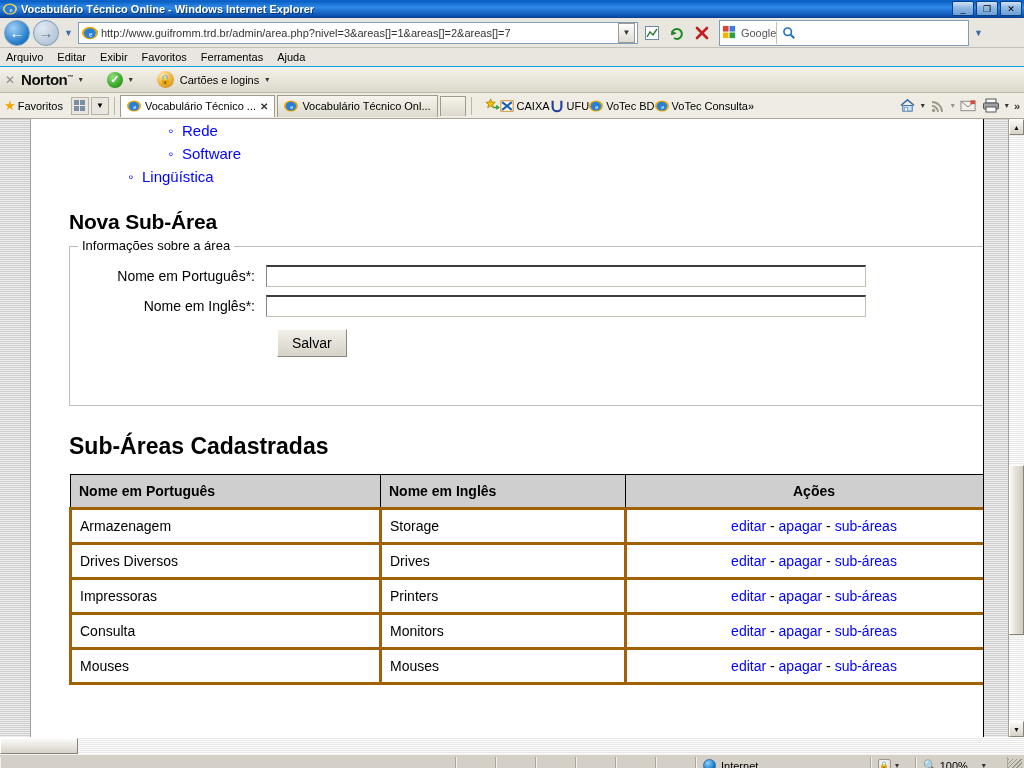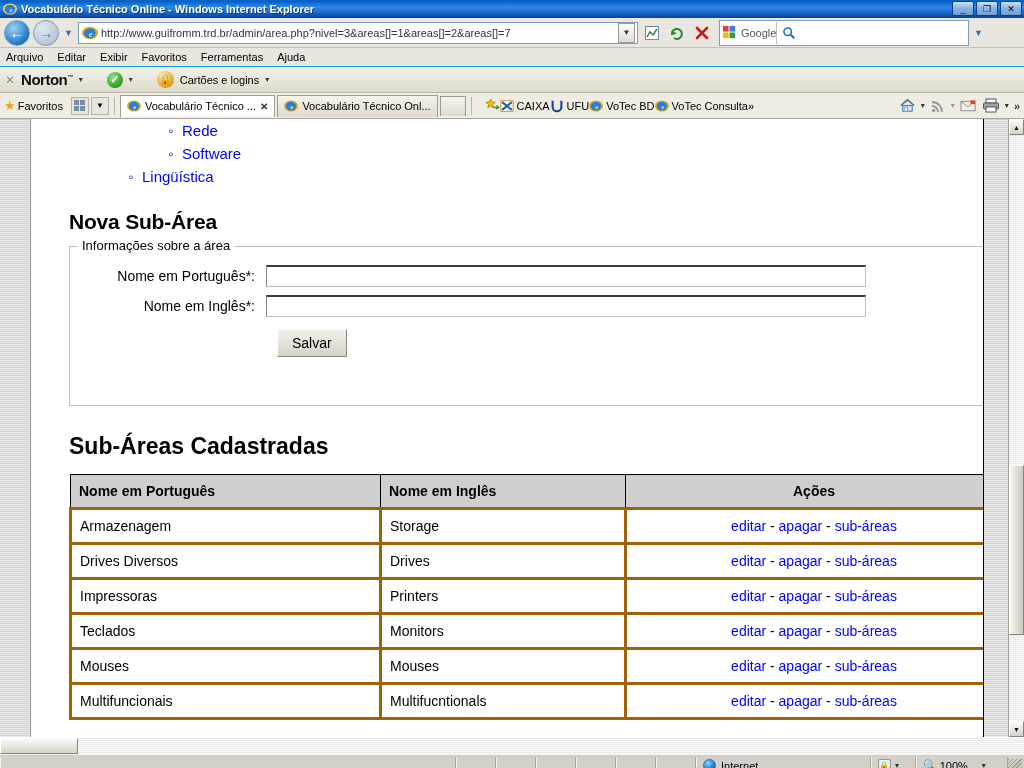--- a/index.html
+++ b/index.html
@@ -646,44 +646,33 @@
           <td>Printers</td>
           <td class="acts">
             <a href="#">editar</a>
             <span class="dash">-</span>
             <a href="#">apagar</a>
             <span class="dash">-</span>
             <a href="#">sub-áreas</a>
           </td>
         </tr>
         <tr>
-          <td>Teclados</td>
+          <td>Consulta</td>
           <td>Monitors</td>
           <td class="acts">
             <a href="#">editar</a>
             <span class="dash">-</span>
             <a href="#">apagar</a>
             <span class="dash">-</span>
             <a href="#">sub-áreas</a>
           </td>
         </tr>
         <tr>
           <td>Mouses</td>
           <td>Mouses</td>
-          <td class="acts">
-            <a href="#">editar</a>
-            <span class="dash">-</span>
-            <a href="#">apagar</a>
-            <span class="dash">-</span>
-            <a href="#">sub-áreas</a>
-          </td>
-        </tr>
-        <tr>
-          <td>Multifuncionais</td>
-          <td>Multifucntionals</td>
           <td class="acts">
             <a href="#">editar</a>
             <span class="dash">-</span>
             <a href="#">apagar</a>
             <span class="dash">-</span>
             <a href="#">sub-áreas</a>
           </td>
         </tr>
       </tbody>
     </table>

